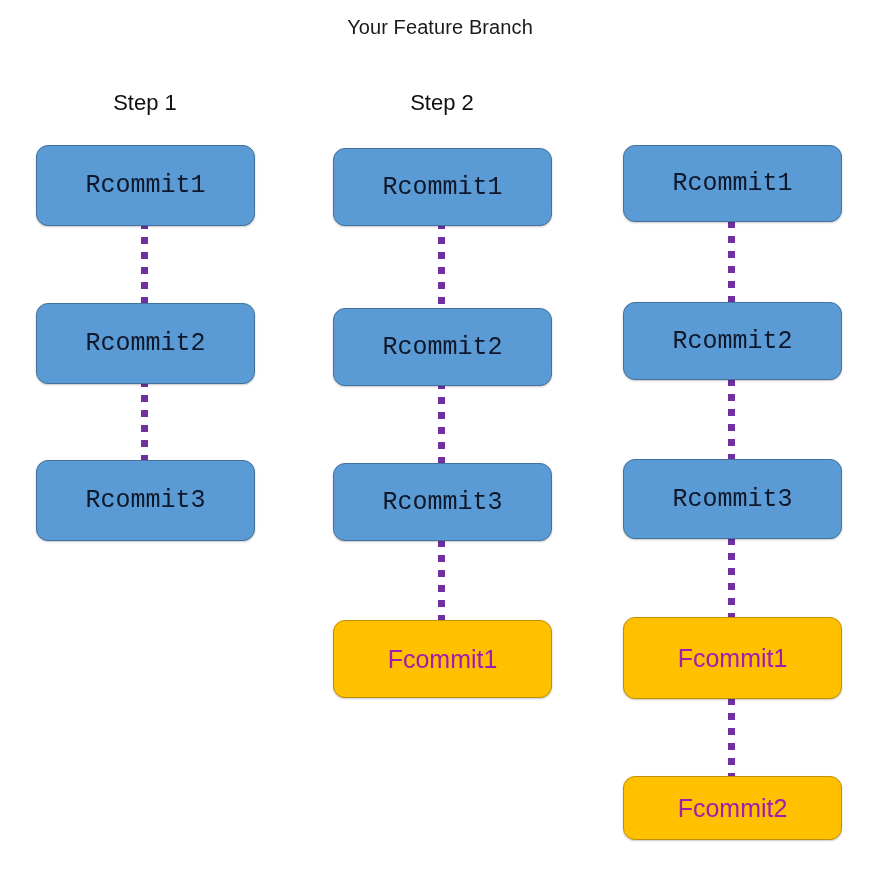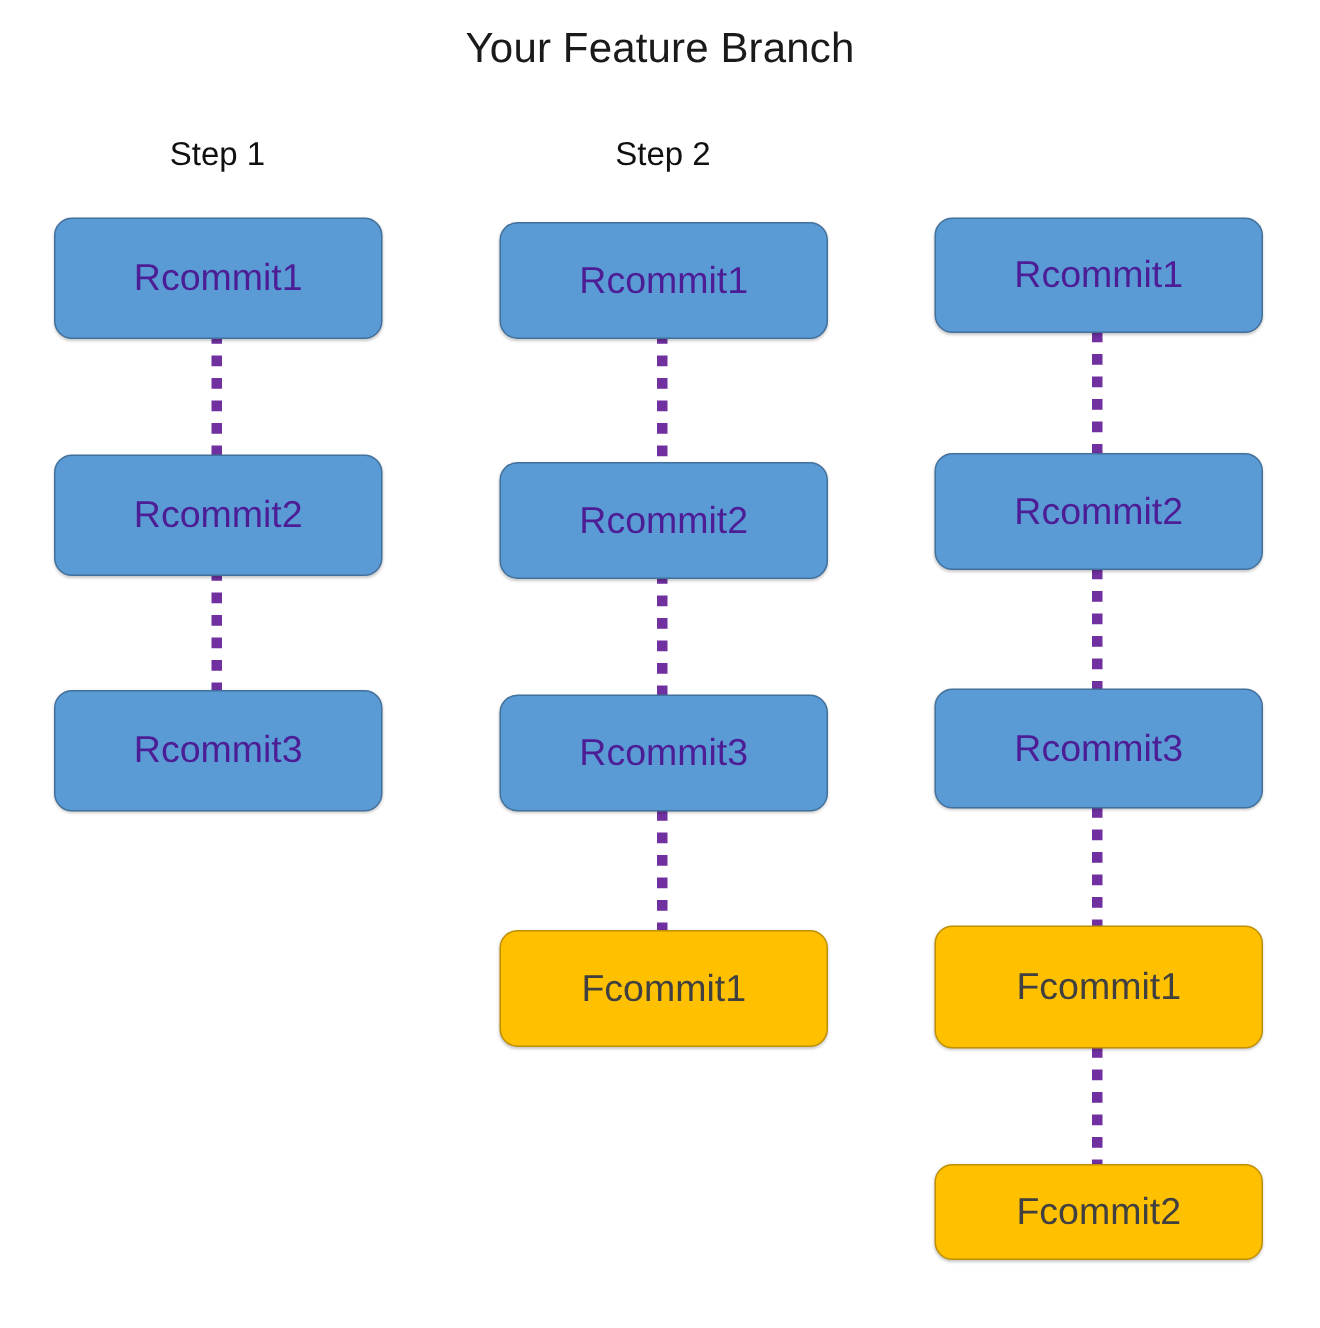--- a/index.html
+++ b/index.html
@@ -17,21 +17,21 @@
     height: 885px;
     background: #ffffff;
     overflow: hidden;
   }
   .diagram-title {
     position: absolute;
     left: 0;
     top: 16px;
     width: 880px;
     text-align: center;
-    font-size: 28px;
+    font-size: 20px;
     color: #1a1a1a;
     letter-spacing: 0.1px;
     white-space: nowrap;
   }
   .step-label {
     position: absolute;
     top: 90px;
     width: 240px;
     text-align: center;
     font-size: 22px;
@@ -52,26 +52,27 @@
     align-items: center;
     justify-content: center;
     font-size: 25px;
     line-height: 1;
     white-space: nowrap;
     box-shadow: 0 1px 2px rgba(0,0,0,0.22);
   }
   .node.blue {
     background: #5B9BD5;
     border: 1.6px solid #41719C;
-    color: #4c1d95;
+    color: #0f172a;
+    font-family: Liberation Mono, monospace;
   }
   .node.orange {
     background: #FFC000;
     border: 1.6px solid #BF9000;
-    color: #404040;
+    color: #a21caf;
   }
   .connector {
     position: absolute;
     width: 7px;
     background-image: linear-gradient(
       to bottom,
       #7030A0 0px, #7030A0 7px,
       rgba(255,255,255,0) 7px, rgba(255,255,255,0) 15px
     );
     background-size: 7px 15px;

